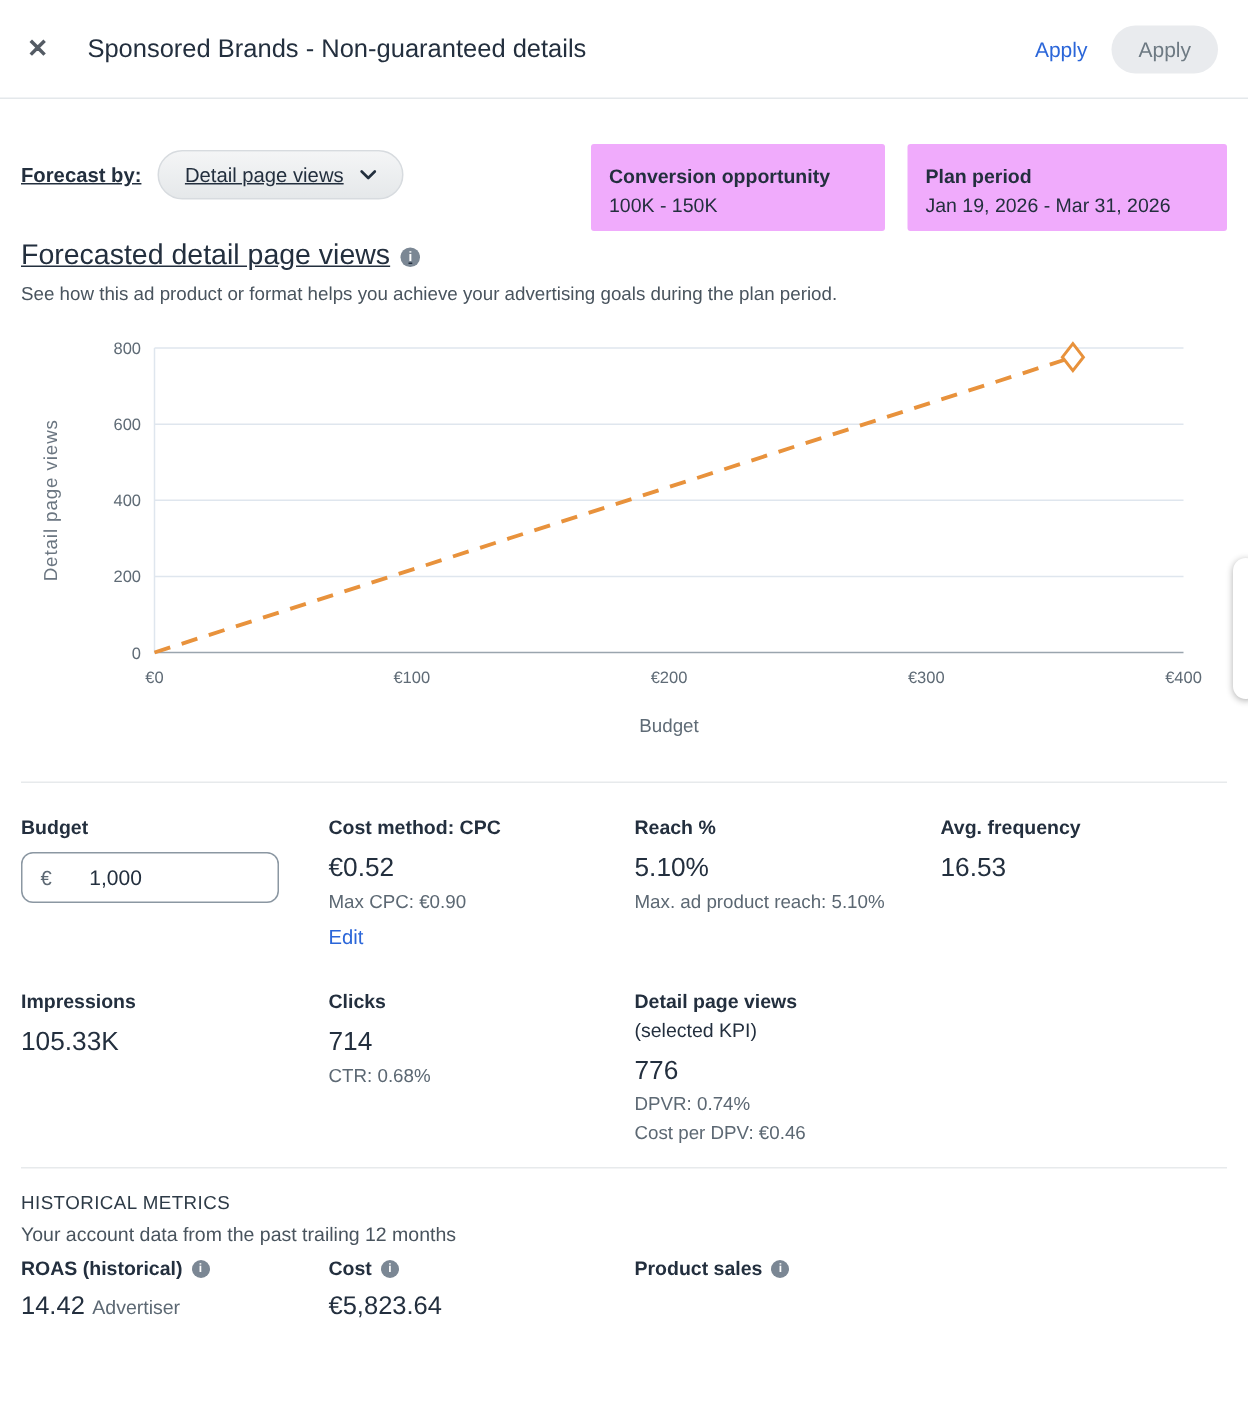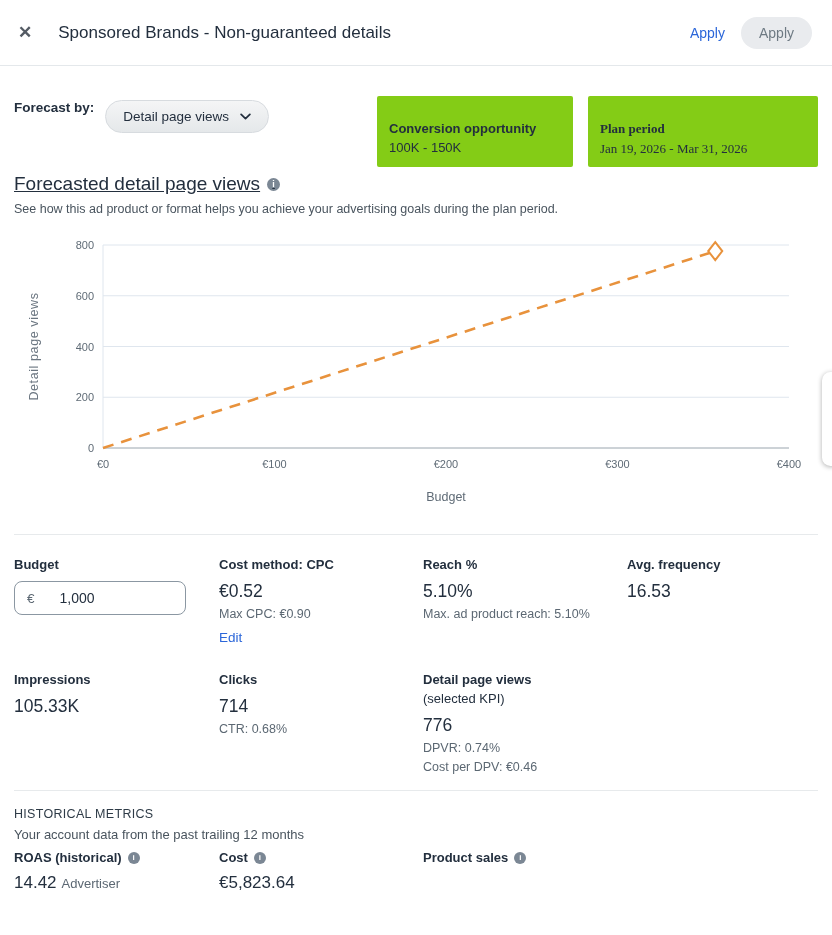--- a/index.html
+++ b/index.html
@@ -12,32 +12,32 @@
   .header { height:66px; display:flex; align-items:center; padding:0 20px 0 18px;
             border-bottom:1px solid #e4e8eb; }
   .close-btn { font-size:17px; color:#545b64; font-weight:700; margin-right:26px; cursor:pointer; line-height:1; }
   .header-title { flex:1; font-size:17px; font-weight:500; color:#232f3e; }
   .cancel-link { color:#2b66d9; font-size:14px; margin-right:16px; cursor:pointer; }
   .apply-btn { background:#e9ebee; color:#6e7a83; border:none; border-radius:17px;
                padding:8px 18px; font-size:14px; font-family:inherit; cursor:pointer; }
   
   .content { padding:0 14px; position:relative; }
   .forecast-row { display:flex; align-items:flex-start; margin-top:30px; }
-  .forecast-left { display:flex; align-items:flex-start; gap:11px; margin-top:4px; }
+  .forecast-left { display:flex; align-items:center; gap:11px; margin-top:4px;text-decoration:underline; }
   .forecast-label { font-size:13.5px; font-weight:700; }
   .pill-dropdown { display:inline-flex; align-items:center; gap:11px;
     background:linear-gradient(#f4f5f6,#e5e8ea); border:1px solid #d7dbdf; border-radius:17px;
     padding:8px 17px; font-size:13.5px; color:#232f3e; cursor:pointer; }
   .chev { width:11px; height:7px; }
   .info-boxes { margin-left:auto; display:flex; gap:15px; }
-  .info-box { background:#84cc16; padding:25px 12px 10px; border-radius:2px; }
+  .info-box { background:#f0abfc; padding:14px 12px 10px; border-radius:2px; }
   .info-box .ib-label { font-size:13px; font-weight:700; }
   .info-box .ib-value { font-size:13px; margin-top:4px; }
   .box-conv { width:196px; }
-  .box-plan { width:230px;font-family:Liberation Serif, serif; }
+  .box-plan { width:213px; }
   
   .section-head { margin-top:6px; display:flex; align-items:center; gap:7px;
                   font-size:19px; color:#232f3e;text-decoration:underline; }
   .section-sub { margin-top:7px; font-size:12.5px; color:#49545e; }
   .info-icon { width:13px; height:13px; border-radius:50%; background:#7b8794; color:#ffffff;
     font-size:9px; font-weight:700; display:inline-flex; align-items:center; justify-content:center;
     font-style:normal; flex:0 0 auto; }
   .info-icon.small { width:12px; height:12px; font-size:8px; }
   
   .chart-wrap { position:relative; height:288px; margin-top:14px; }

